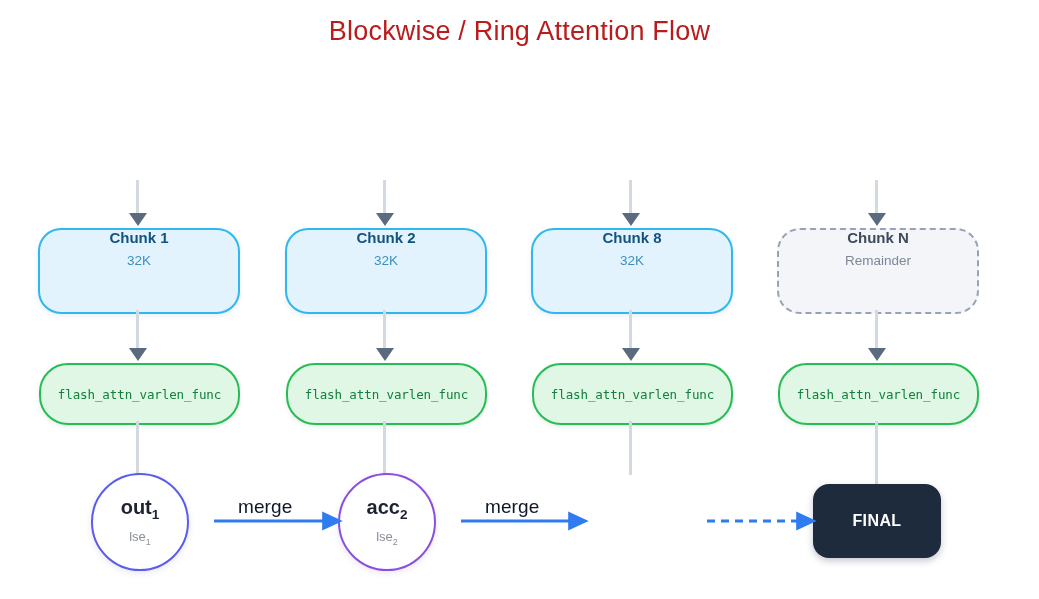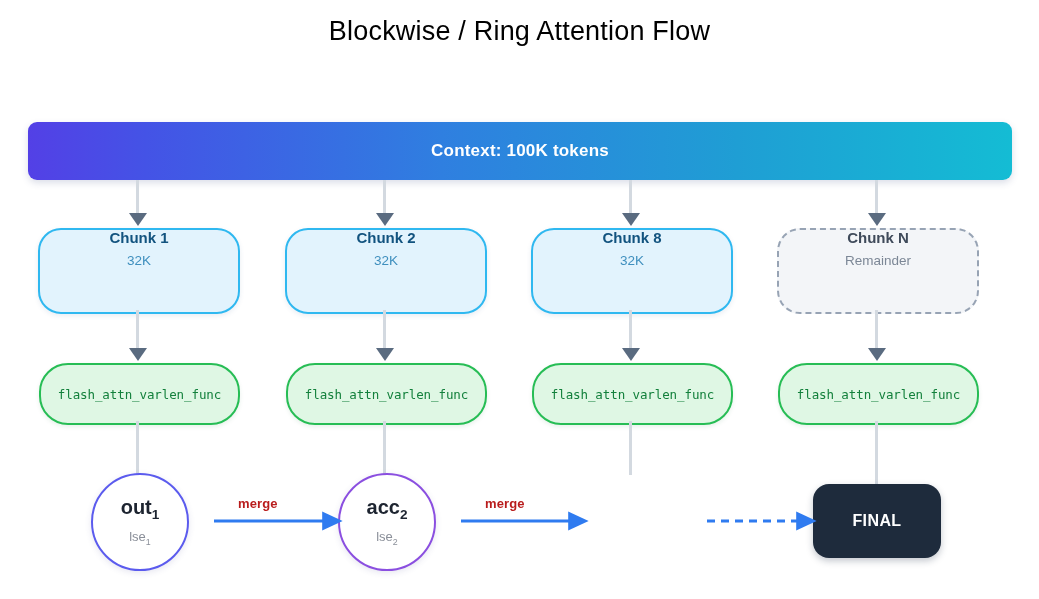--- a/index.html
+++ b/index.html
@@ -22,21 +22,21 @@
 
   
   .title {
     position: absolute;
     left: 0;
     top: 16px;
     width: 1039px;
     text-align: center;
     font-size: 27px;
     font-weight: 400;
-    color: #000000;
+    color: #b91c1c;
     letter-spacing: 0.2px;
   }
 
   
   .context-bar {
     position: absolute;
     left: 28px;
     top: 122px;
     width: 984px;
     height: 58px;
@@ -168,43 +168,40 @@
     position: absolute;
     width: 0;
     height: 0;
     border-left: 9px solid transparent;
     border-right: 9px solid transparent;
     border-top: 13px solid #5a6b80;
   }
 
   .merge-label {
     position: absolute;
-    font-size: 13px;
-    font-weight: bold;
-    color: #b91c1c;
+    font-size: 19px;
+    font-weight: normal;
+    color: #0f172a;
     letter-spacing: 0.1px;
   }
   svg.overlay {
     position: absolute;
     left: 0; top: 0;
     width: 1039px;
     height: 599px;
     pointer-events: none;
   }
 </style>
 </head>
 <body>
 
 <div class="stage">
 
   <div class="title">Blockwise / Ring Attention Flow</div>
 
-  <div class="context-bar">
-    <span>Context: 100K tokens</span>
-  </div>
 
   <div class="vline" style="left:136px; top:180px; height:42px;"></div>
   <div class="vhead" style="left:129px; top:213px;"></div>
 
   <div class="vline" style="left:383px; top:180px; height:42px;"></div>
   <div class="vhead" style="left:376px; top:213px;"></div>
 
   <div class="vline" style="left:629px; top:180px; height:42px;"></div>
   <div class="vhead" style="left:622px; top:213px;"></div>
 

